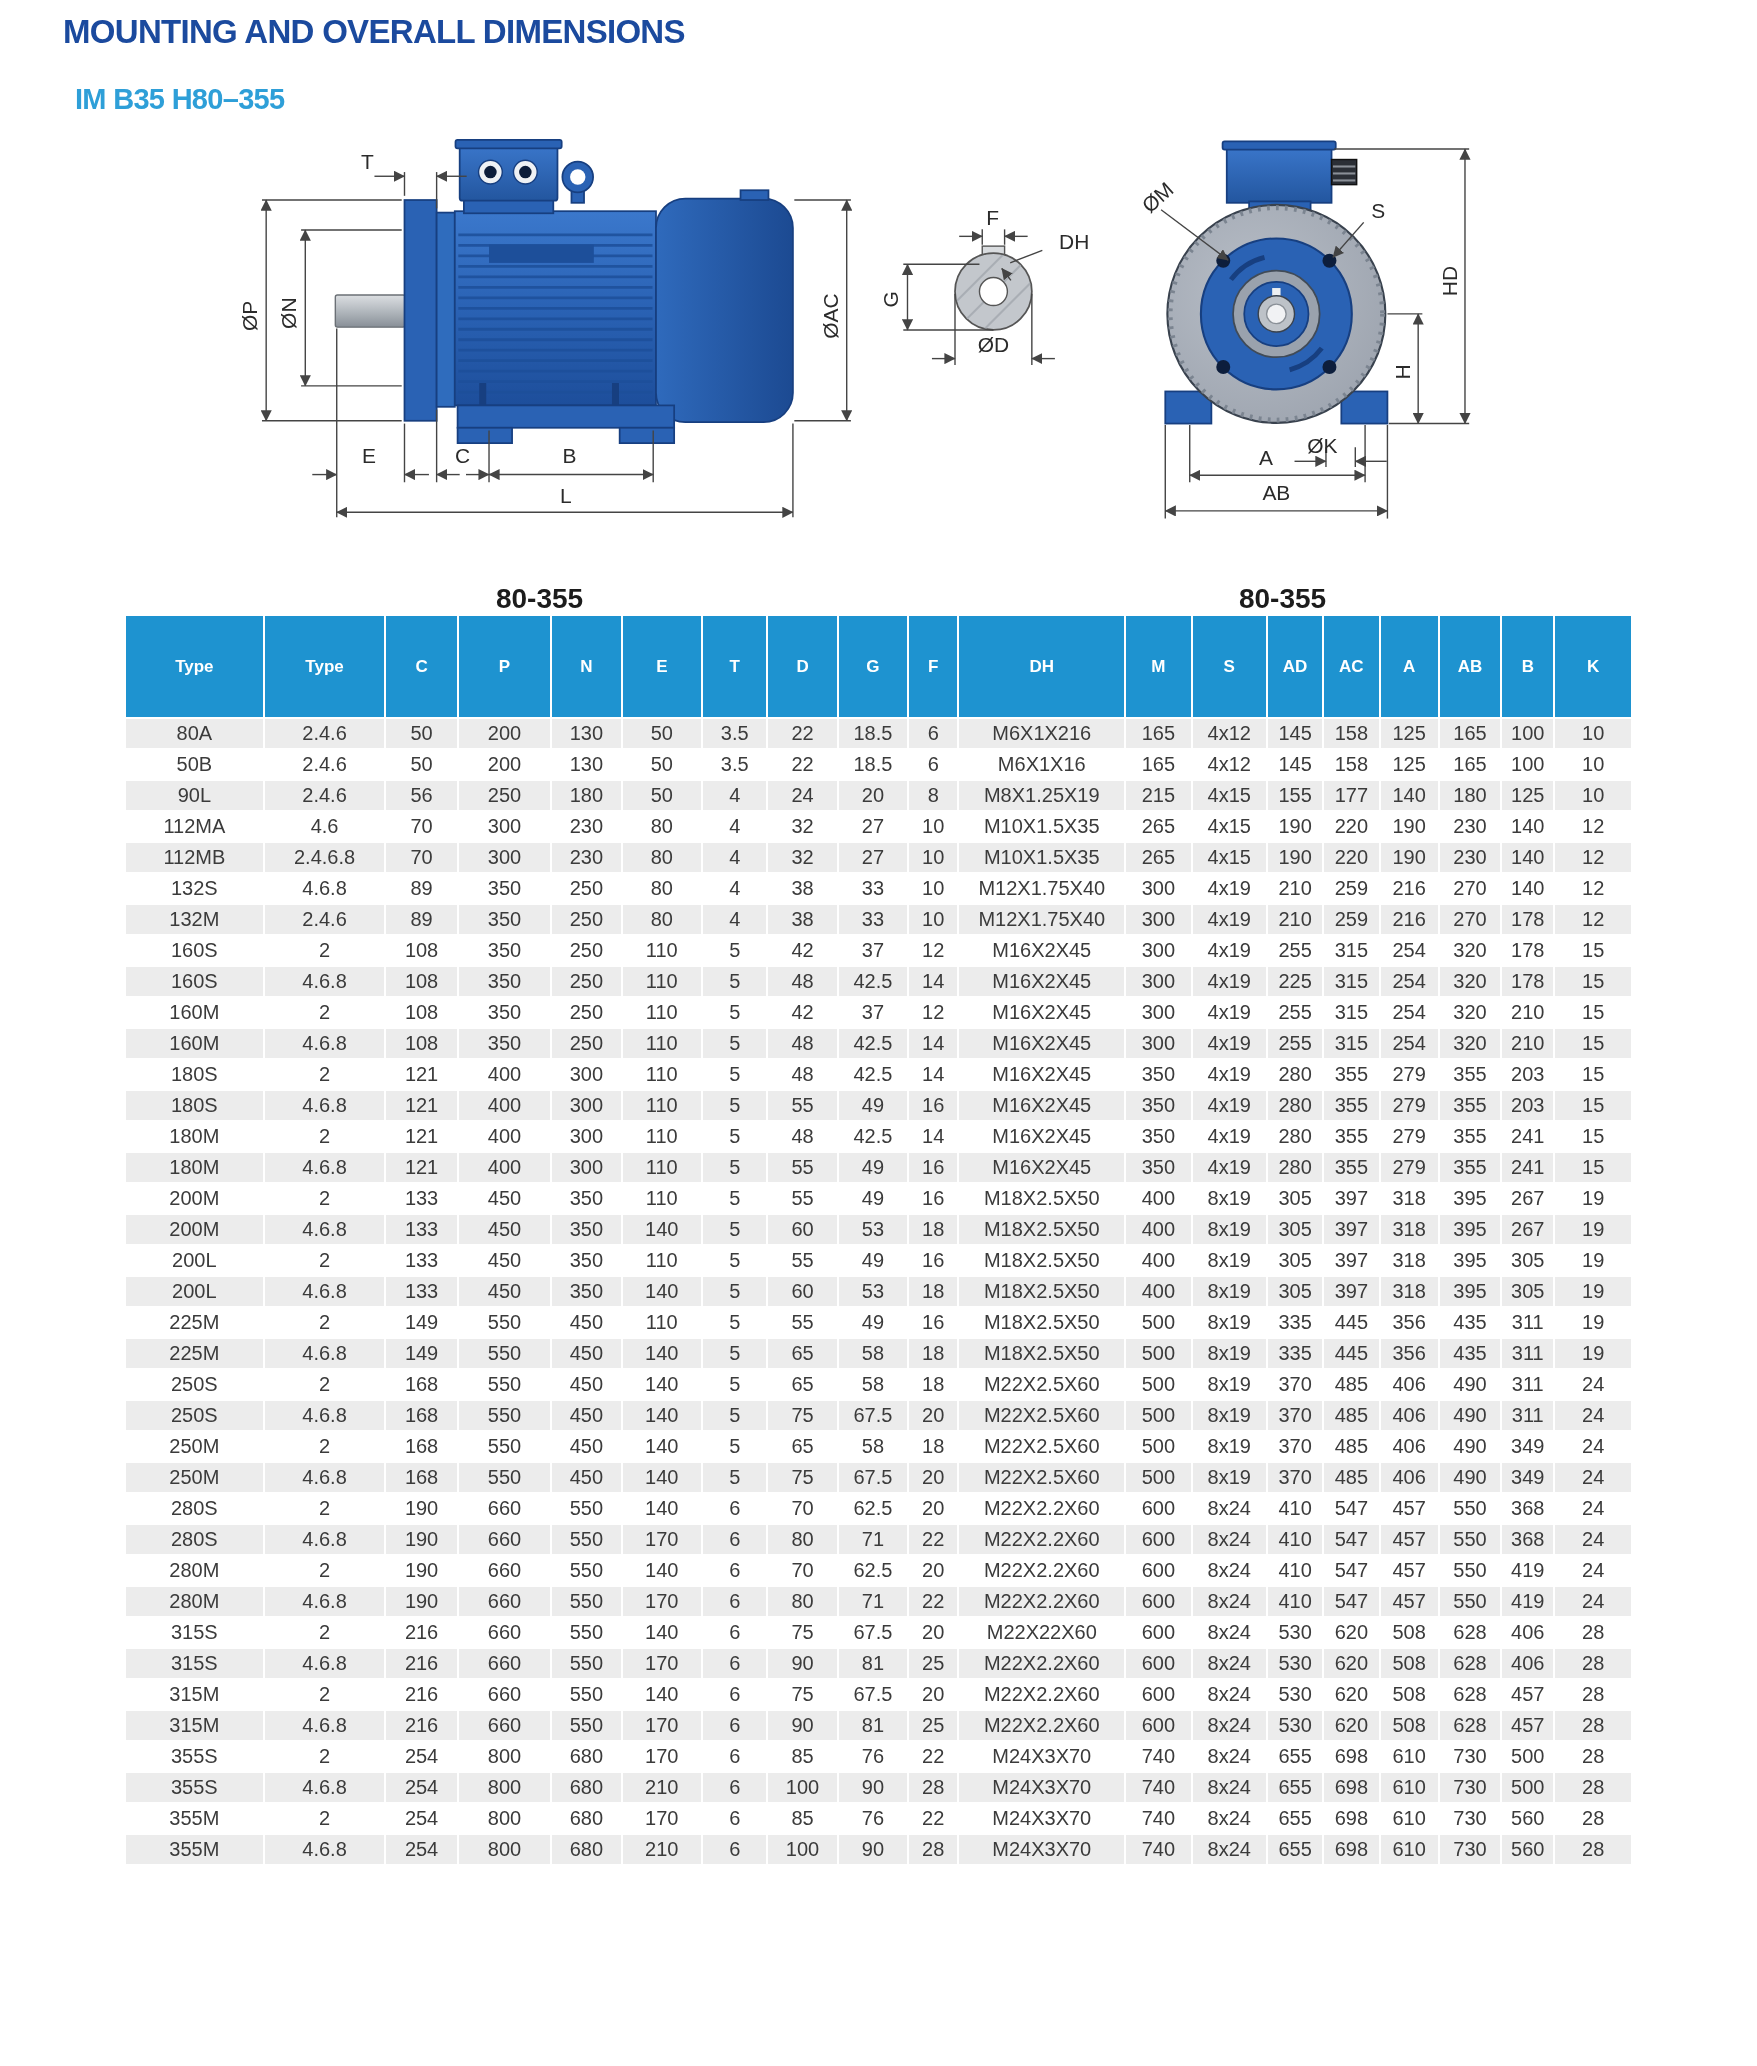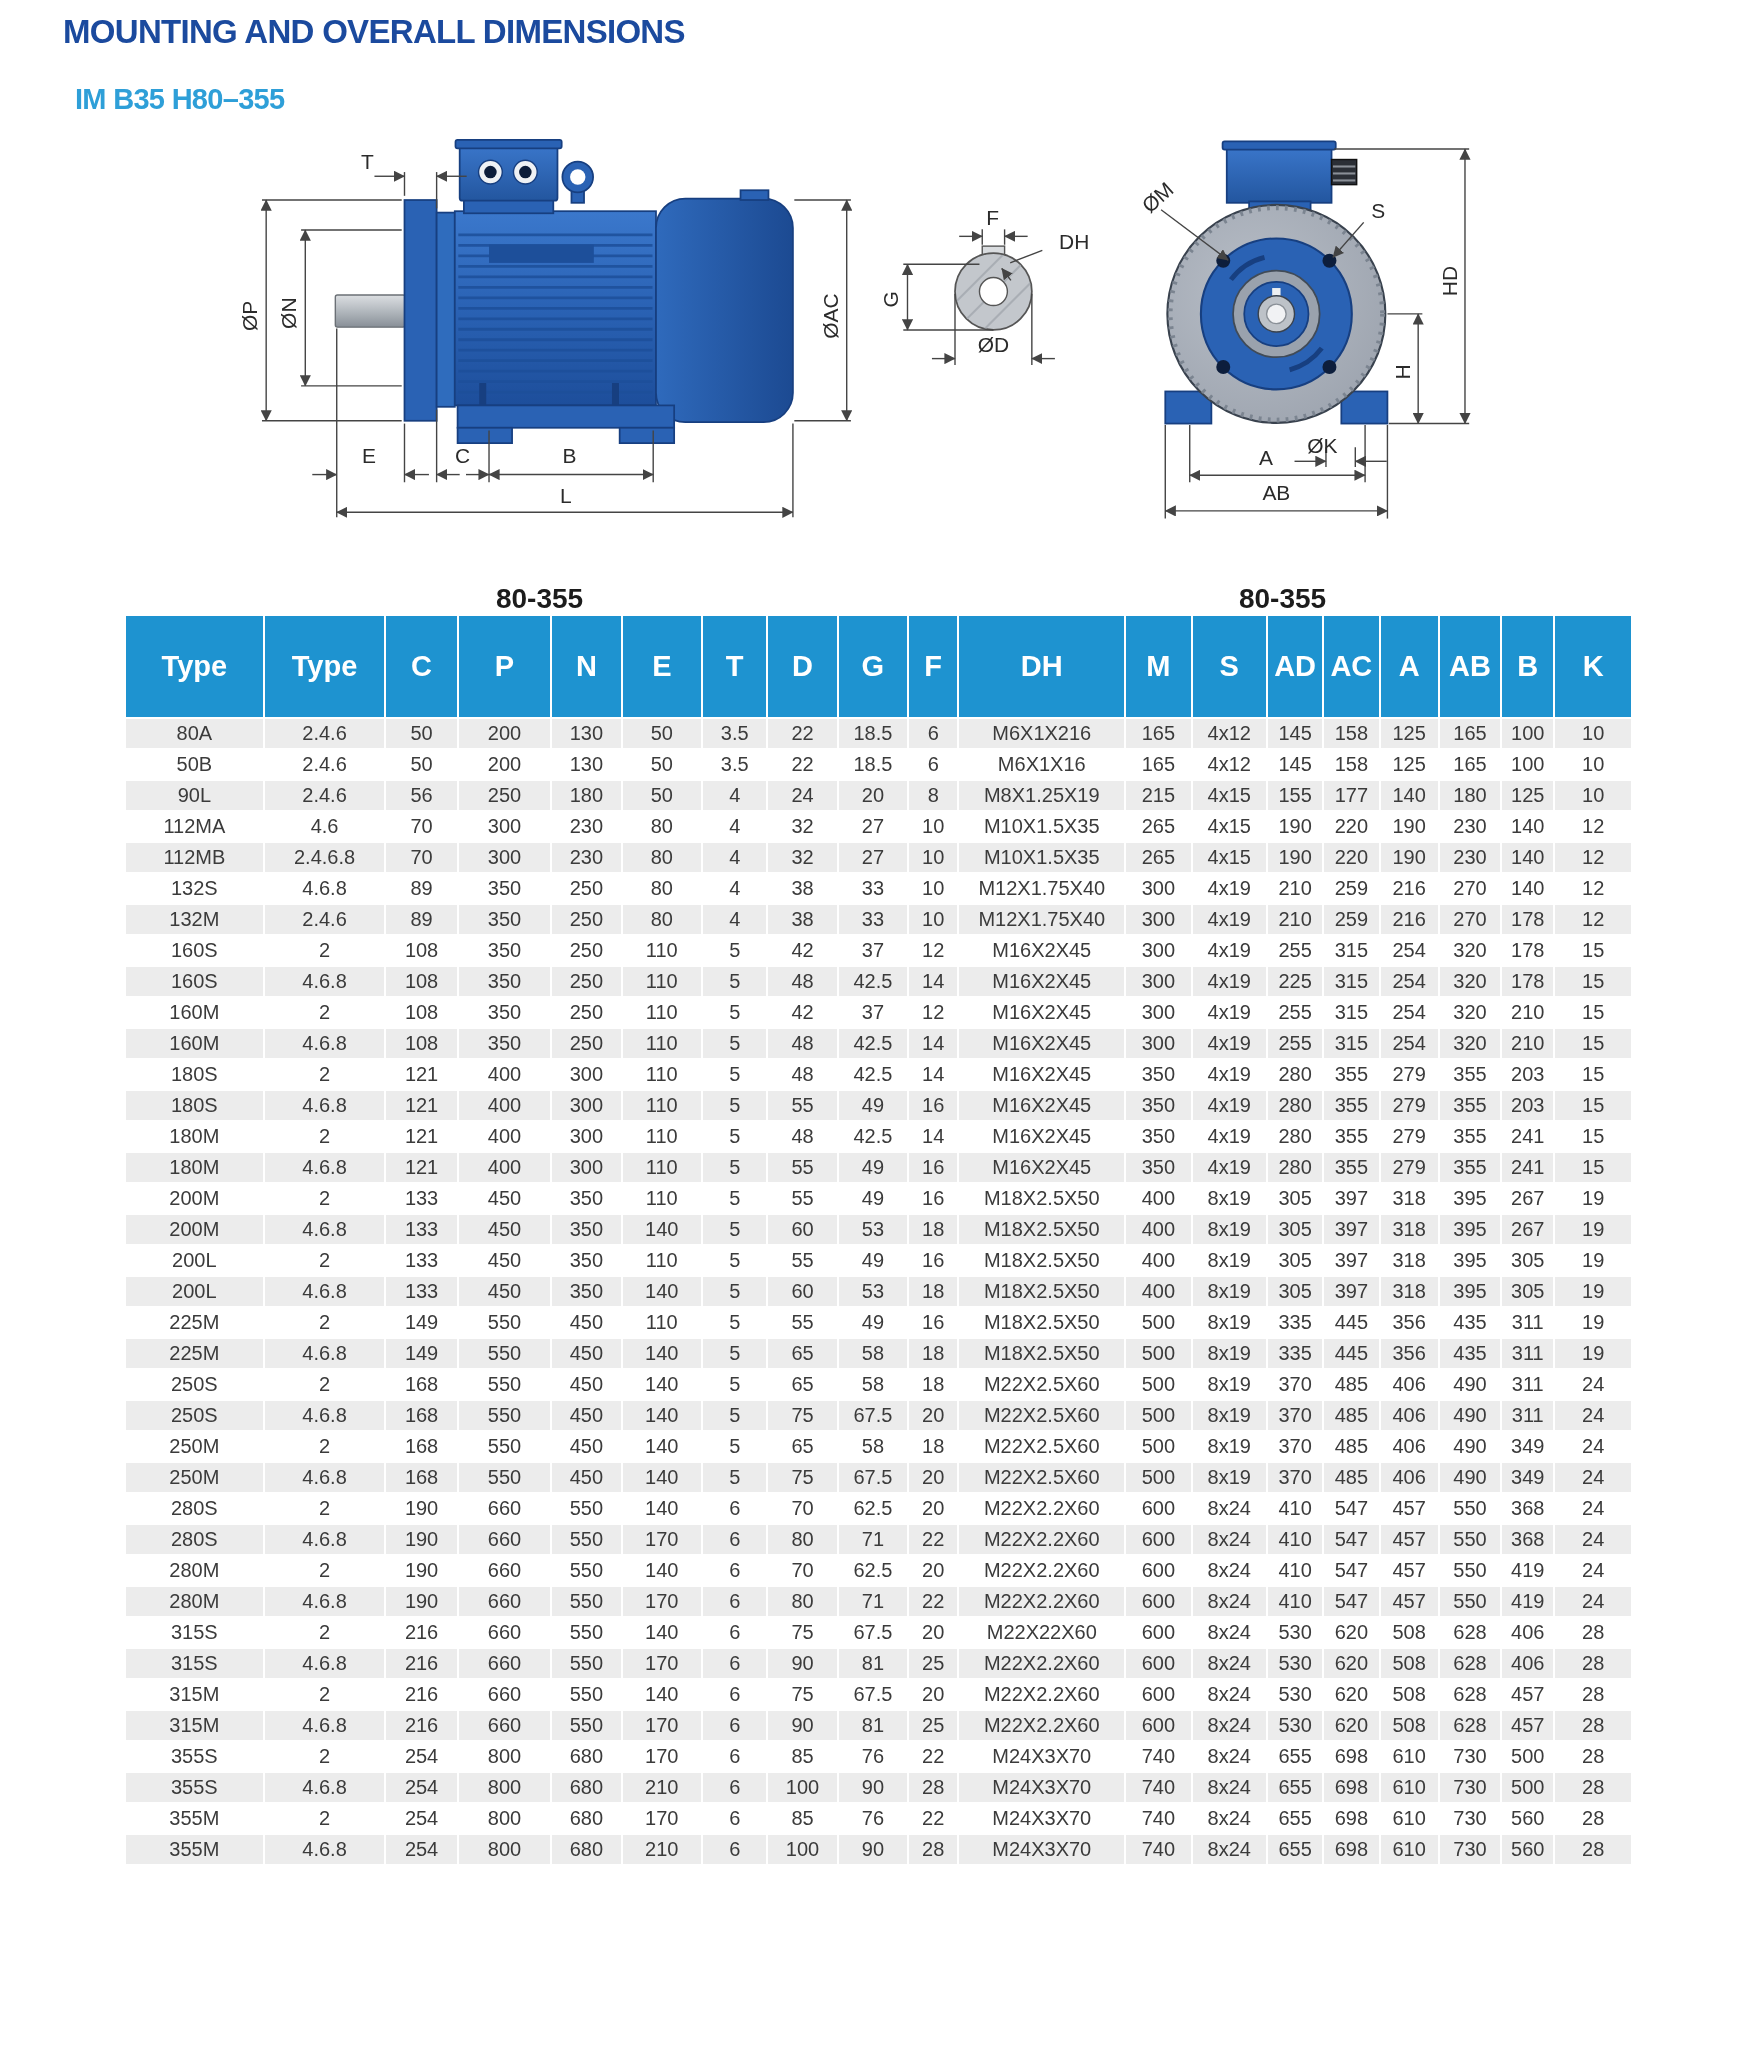--- a/index.html
+++ b/index.html
@@ -24,21 +24,21 @@
   }
   #caption-left{left:400px;}
   #caption-right{left:1143px;}
   table.dim-table{
     position:absolute;left:124px;top:614px;width:1509px;
     border-collapse:separate;border-spacing:2.1px;table-layout:fixed;
     background:#ffffff;
   }
   table.dim-table th{
     background:var(--header-bg,#1e93d0);color:#ffffff;
-    font-weight:bold;font-size:29px;height:101px;
+    font-weight:bold;font-size:17px;height:101px;
     text-align:center;vertical-align:middle;padding:0;
   }
   table.dim-table td{
     height:29px;line-height:29px;font-size:20px;color:#3b3b3b;
     text-align:center;vertical-align:middle;padding:0;
     white-space:nowrap;overflow:hidden;background:#ffffff;
   }
   table.dim-table tbody tr:nth-child(odd) td{background:var(--row-alt,#ececec);}
   .dim{stroke:#444;stroke-width:2;fill:none;}
   .dimtxt{font-family:"Liberation Sans", sans-serif;font-size:30px;fill:#2b2b2b;}

